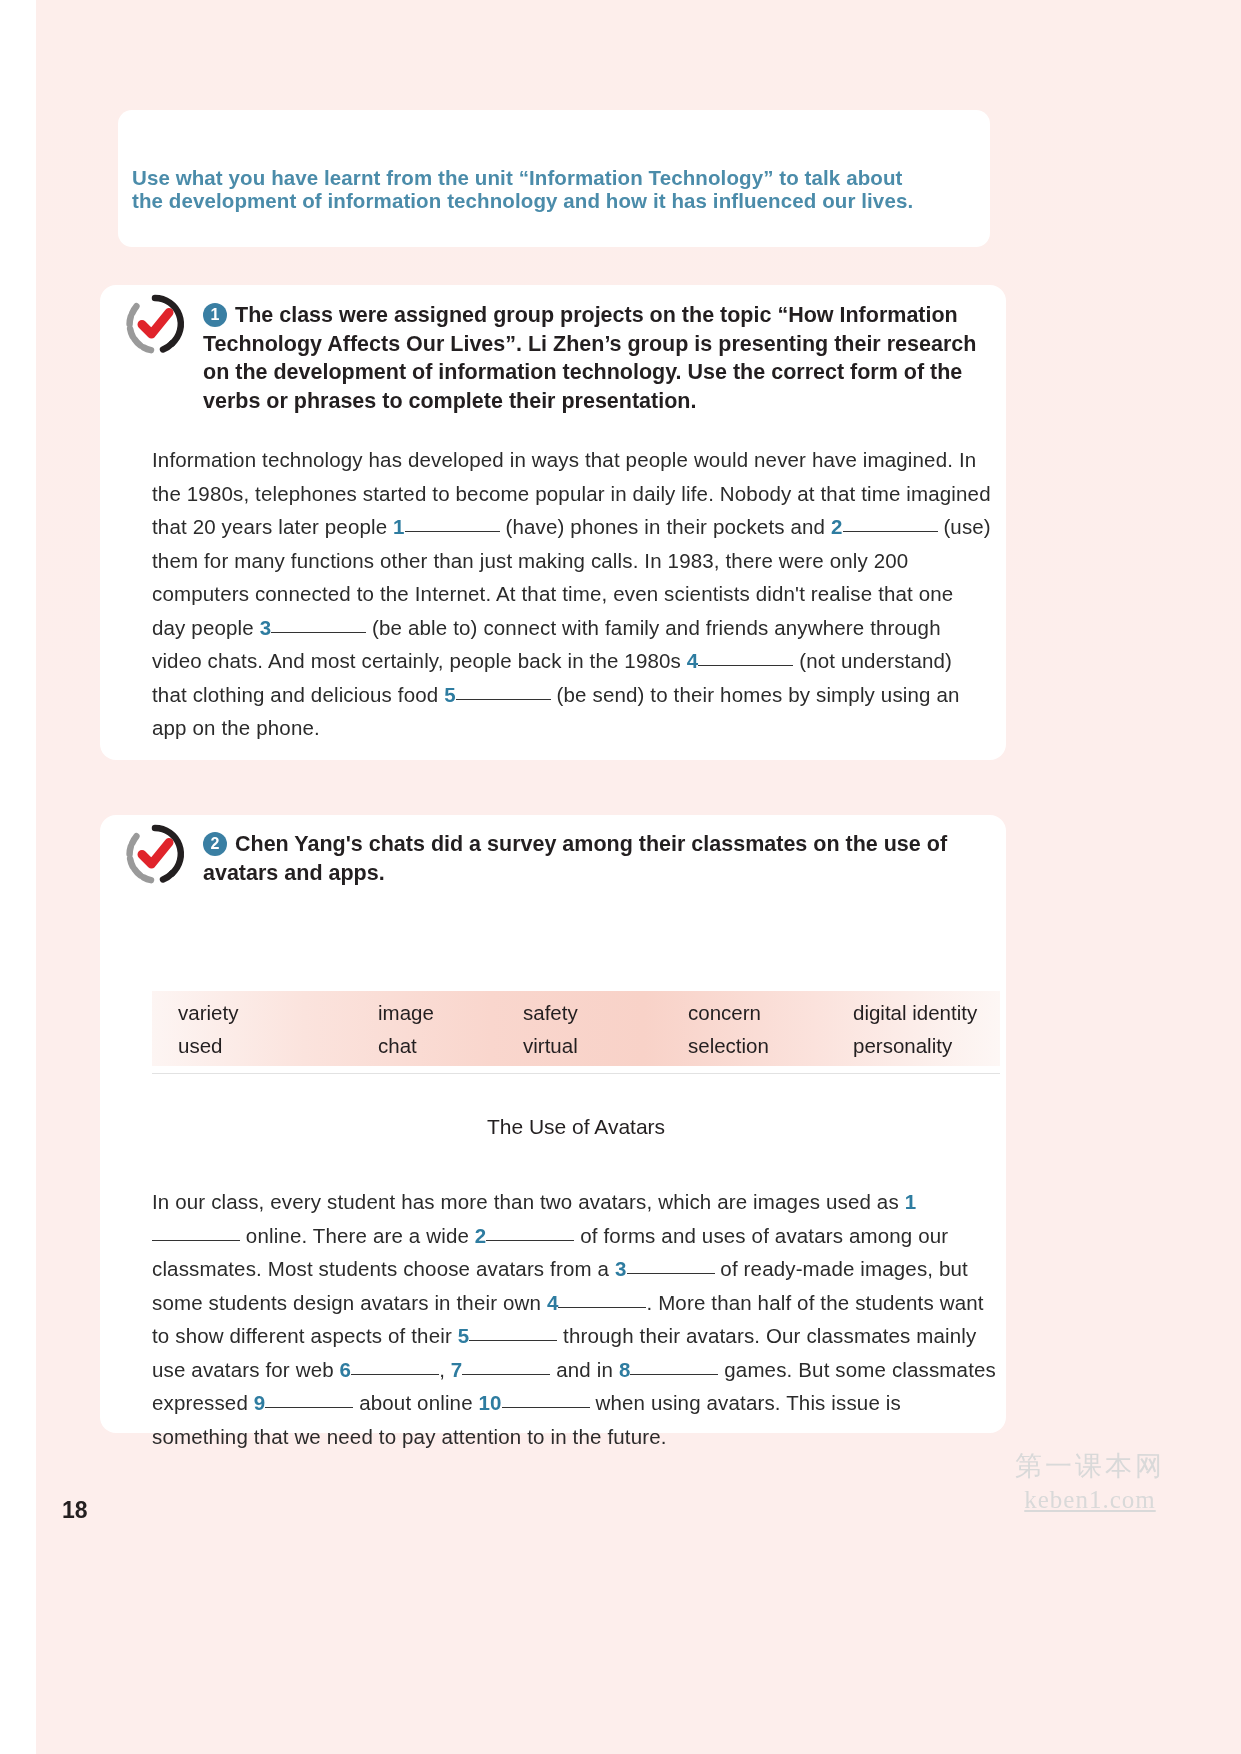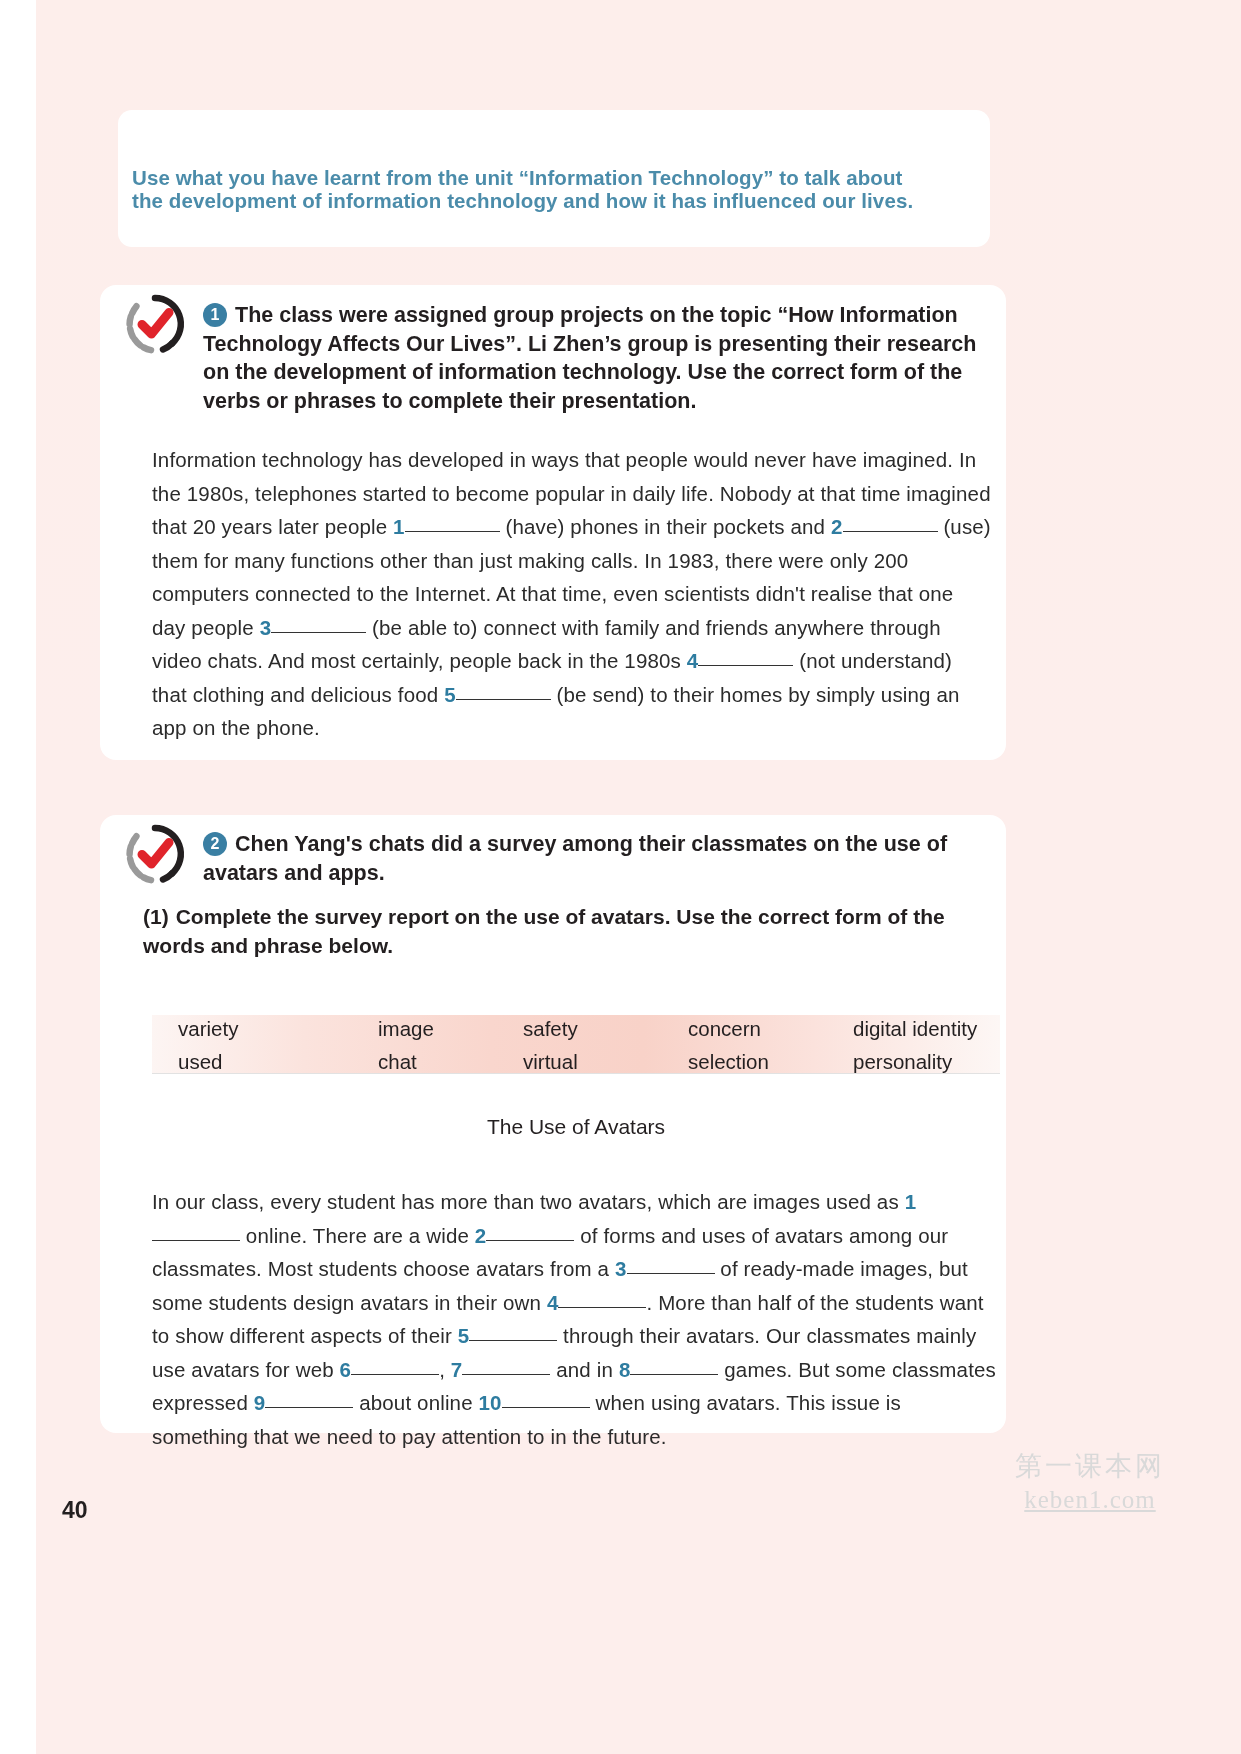--- a/index.html
+++ b/index.html
@@ -162,23 +162,23 @@
     line-height: 29px;
     color: #231f20;
   }
   .subitem .lbl { margin-right: 7px; }
   .subitem .body { display: inline; }
 
   
   .wordbank {
     position: absolute;
     left: 152px;
-    top: 1015px;
+    top: 991px;
     width: 848px;
-    height: 59px;
+    height: 75px;
     background: linear-gradient(90deg,
         #fdf5f3 0%,
         #fbe3dd 18%,
         #f9d6cd 40%,
         #f8d2c8 58%,
         #fbe2dc 78%,
         #fdf7f5 100%);
     display: grid;
     grid-template-columns: 200px 145px 165px 165px 173px;
     align-content: center;
@@ -294,23 +294,20 @@
       <path d="M12.6 48.3 a25.4 25.4 0 0 0 5.6 6"></path>
       <path d="M21.5 56.3 a25.4 25.4 0 0 0 7.5 2.8"></path>
     </g>
     <path d="M20 33.5 L29.5 43 L47 21.5" fill="none" stroke="#e0242b" stroke-width="9" stroke-linecap="round" stroke-linejoin="round"></path>
   </svg>
 
   <div id="task2-head" class="task-head">
     <span class="num-badge">2</span><span class="htext">Chen Yang's chats did a survey among their classmates on the use of avatars and apps.</span>
   </div>
 
-  <div class="subitem">
-    <span class="lbl">(1)</span><span class="body">Complete the survey report on the use of avatars. Use the correct form of the words and phrase below.</span>
-  </div>
 
   <div class="wordbank">
     <span>variety</span>
     <span>image</span>
     <span>safety</span>
     <span>concern</span>
     <span>digital identity</span>
     <span>used</span>
     <span>chat</span>
     <span>virtual</span>
@@ -318,20 +315,20 @@
     <span>personality</span>
   </div>
   <div class="wb-divider"></div>
 
   <div class="report-title">The Use of Avatars</div>
 
   <div id="report-para" class="para">
     <span>In our class, every student has more than two avatars, which are images used as </span><span class="bl">1</span><span class="rule r-md"></span><span> online. There are a wide </span><span class="bl">2</span><span class="rule r-md"></span><span> of forms and uses of avatars among our classmates. Most students choose avatars from a </span><span class="bl">3</span><span class="rule r-md"></span><span> of ready-made images, but some students design avatars in their own </span><span class="bl">4</span><span class="rule r-md"></span><span>. More than half of the students want to show different aspects of their </span><span class="bl">5</span><span class="rule r-md"></span><span> through their avatars. Our classmates mainly use avatars for web </span><span class="bl">6</span><span class="rule r-md"></span><span>, </span><span class="bl">7</span><span class="rule r-md"></span><span> and in </span><span class="bl">8</span><span class="rule r-md"></span><span> games. But some classmates expressed </span><span class="bl">9</span><span class="rule r-md"></span><span> about online </span><span class="bl">10</span><span class="rule r-md"></span><span> when using avatars. This issue is something that we need to pay attention to in the future.</span>
   </div>
 
-  <div class="page-num">40</div>
+  <div class="page-num">18</div>
 
   <div class="watermark">
     <div class="wm-cn">第一课本网</div>
     <div class="wm-en">keben1.com</div>
   </div>
 
 </div>
 
 </body></html>

